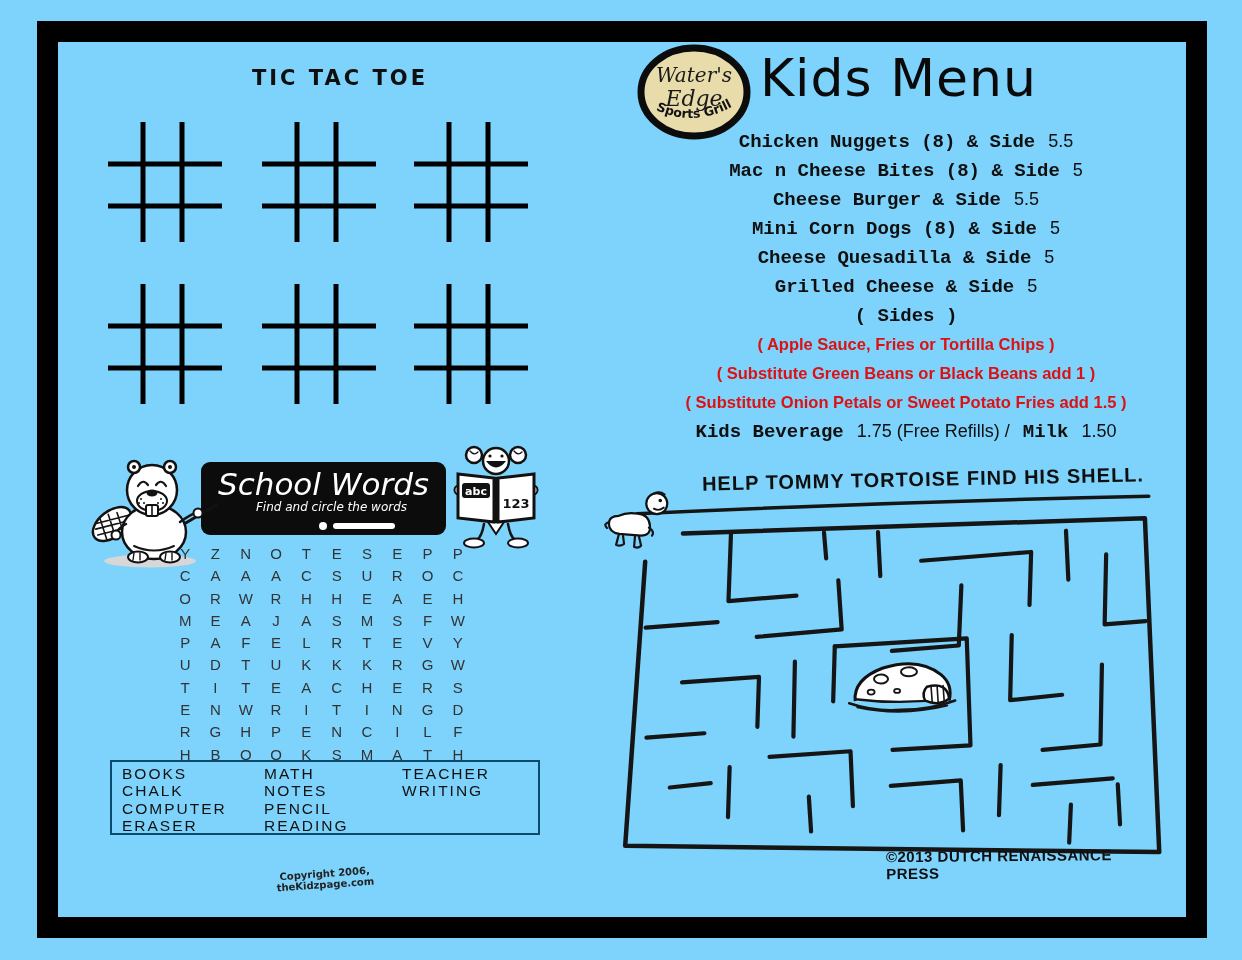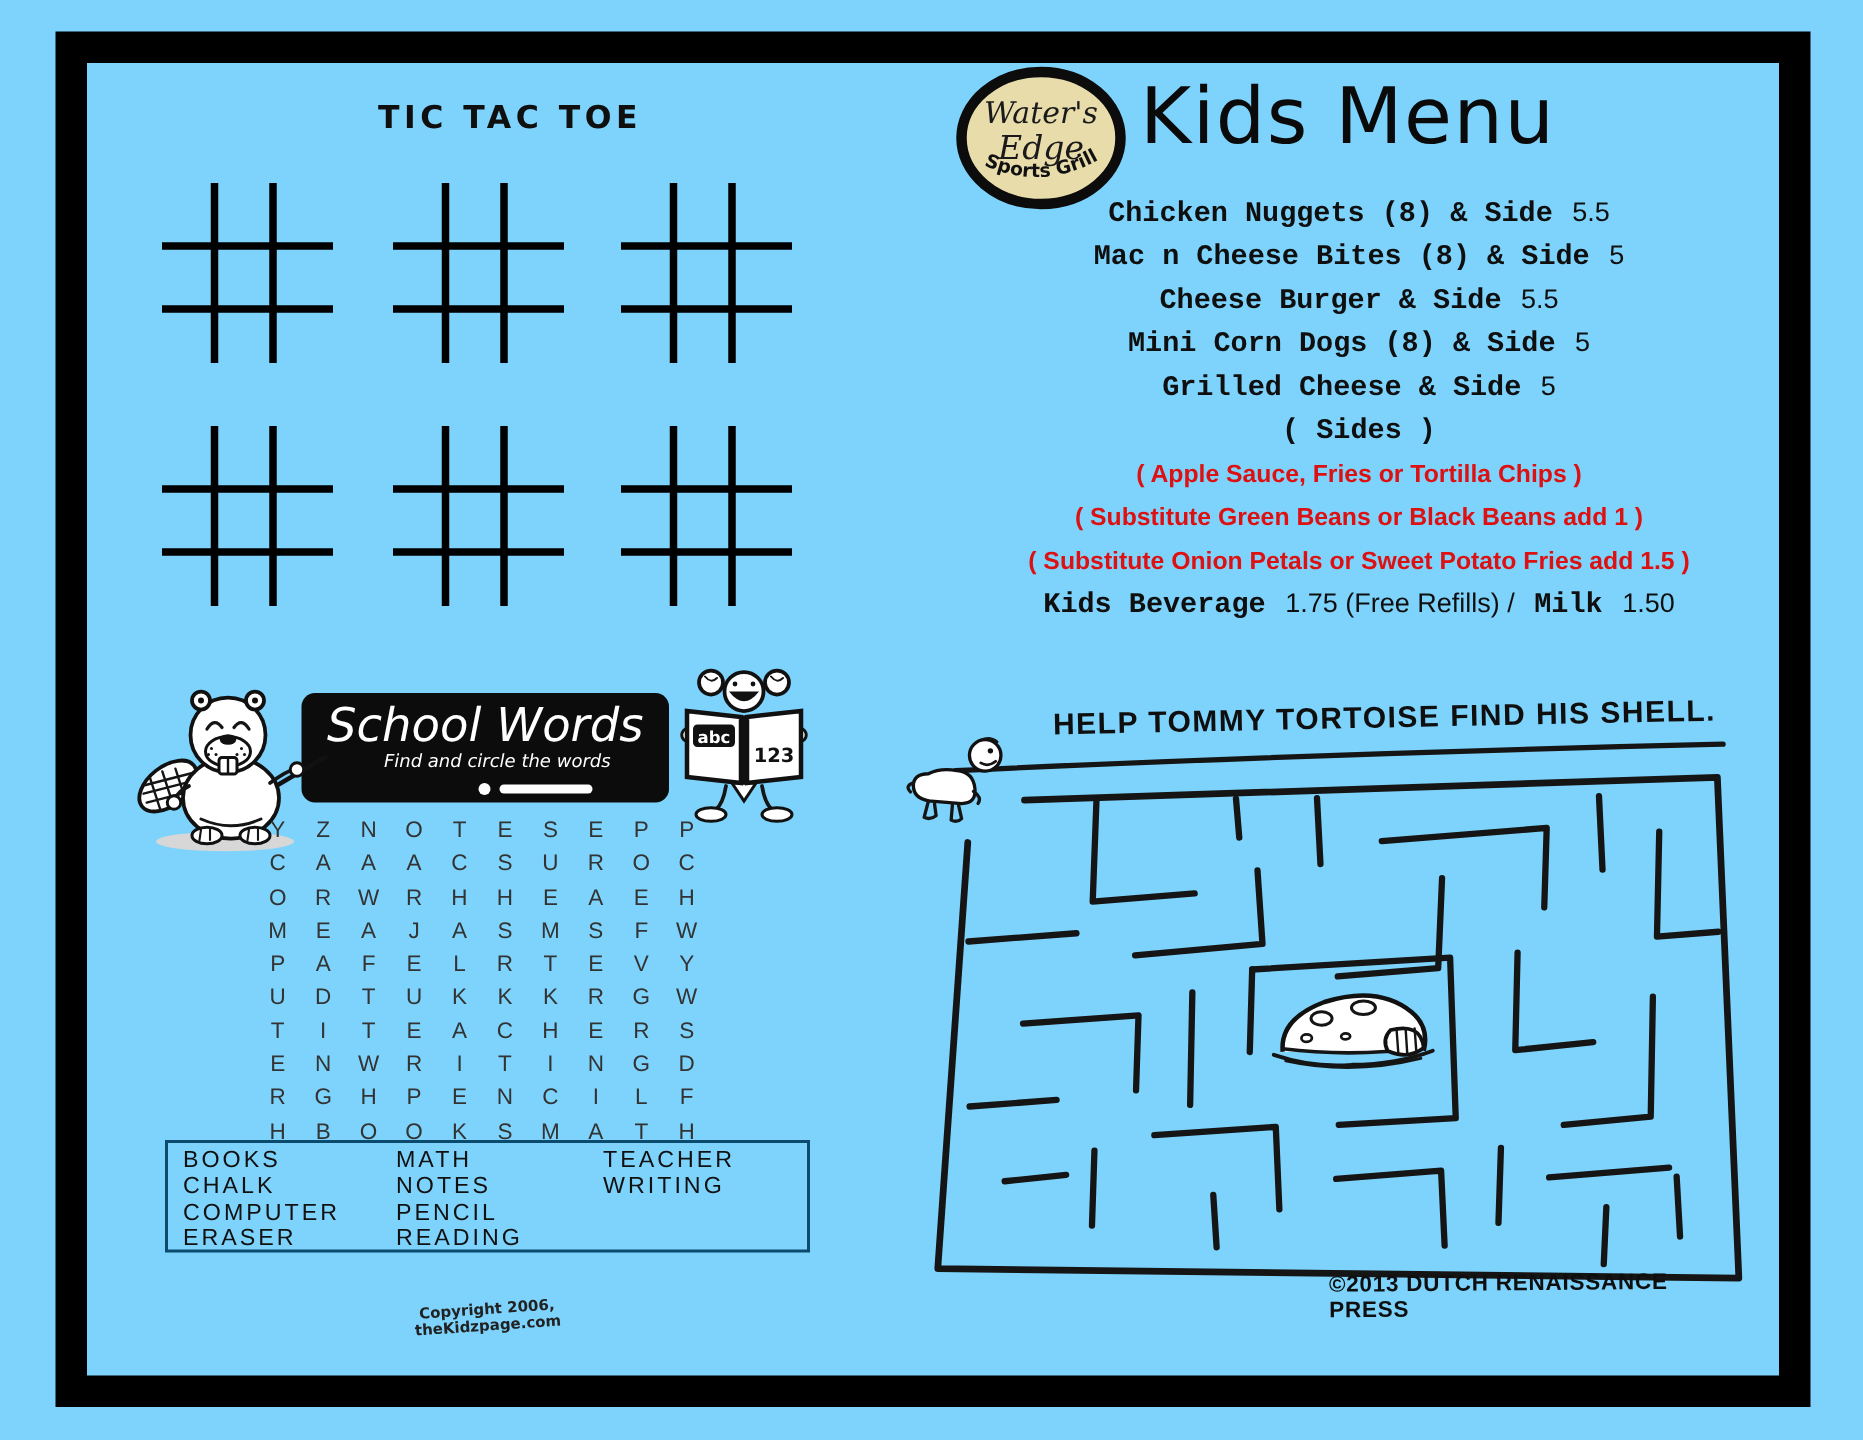--- a/index.html
+++ b/index.html
@@ -301,20 +301,21 @@
       <textPath href="#logo-arc" startOffset="50%" text-anchor="middle">Sports Grill</textPath>
     </text>
   </svg>
 
   <div class="menu-title">Kids Menu</div>
   <div class="menu-lines" id="menu-lines">
       <div class="menu-line"><span class="mi-name">Chicken Nuggets (8) &amp; Side</span><span class="mi-price">5.5</span></div>
       <div class="menu-line"><span class="mi-name">Mac n Cheese Bites (8) &amp; Side</span><span class="mi-price">5</span></div>
       <div class="menu-line"><span class="mi-name">Cheese Burger &amp; Side</span><span class="mi-price">5.5</span></div>
       <div class="menu-line"><span class="mi-name">Mini Corn Dogs (8) &amp; Side</span><span class="mi-price">5</span></div>
+      <div class="menu-line"><span class="mi-name">Cheese Quesadilla &amp; Side</span><span class="mi-price">5</span></div>
       <div class="menu-line"><span class="mi-name">Grilled Cheese &amp; Side</span><span class="mi-price">5</span></div>
       <div class="menu-line"><span class="mi-name">( Sides )</span></div>
       <div class="menu-line"><span class="mi-red" style="color: rgb(221, 17, 17);">( Apple Sauce, Fries or Tortilla Chips )</span></div>
       <div class="menu-line"><span class="mi-red" style="color: rgb(221, 17, 17);">( Substitute Green Beans or Black Beans add 1 )</span></div>
       <div class="menu-line"><span class="mi-red" style="color: rgb(221, 17, 17);">( Substitute Onion Petals or Sweet Potato Fries add 1.5 )</span></div>
       <div class="menu-line"><span class="mi-name">Kids Beverage</span><span class="mi-price">1.75 (Free Refills) /</span><span class="mi-name mi-gap">Milk</span><span class="mi-price">1.50</span></div>
     </div>
 
   <div class="maze-title">HELP TOMMY TORTOISE FIND HIS SHELL.</div>
 

